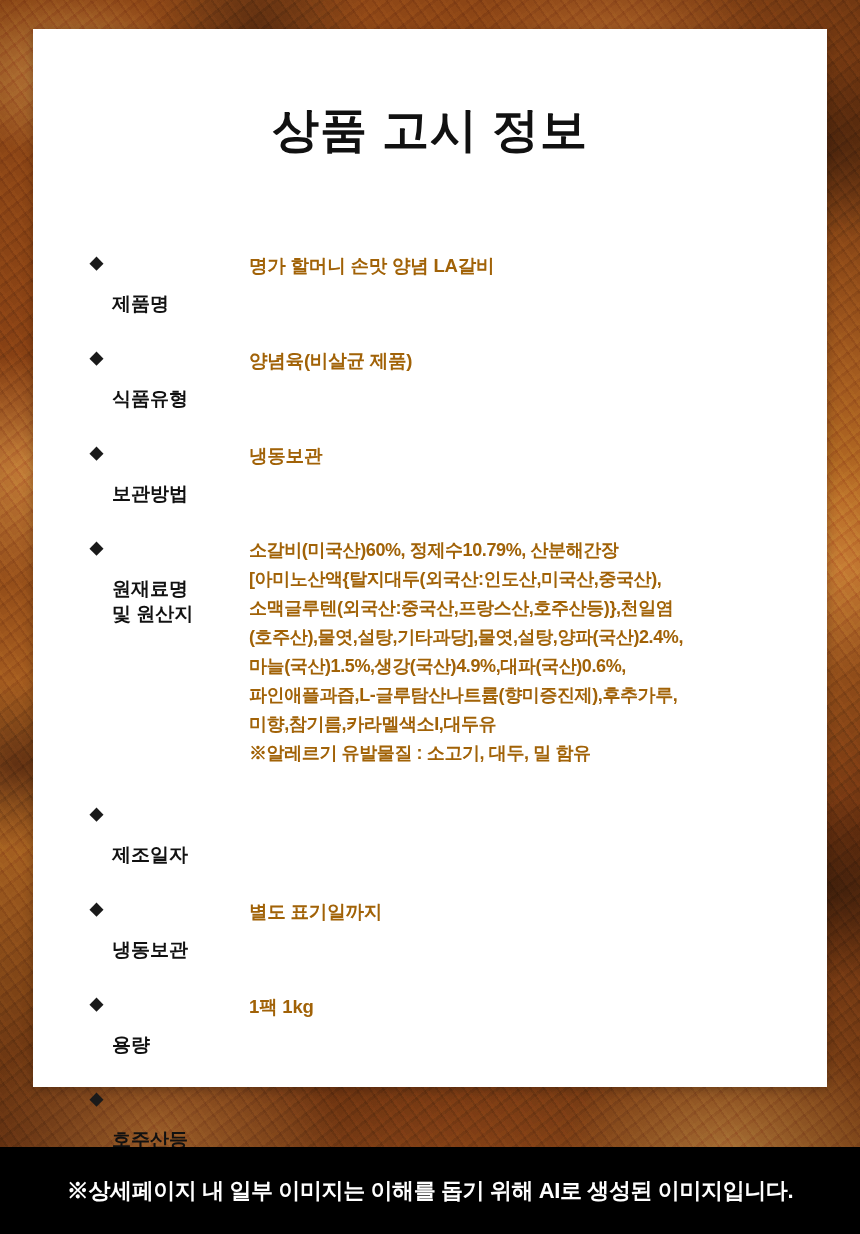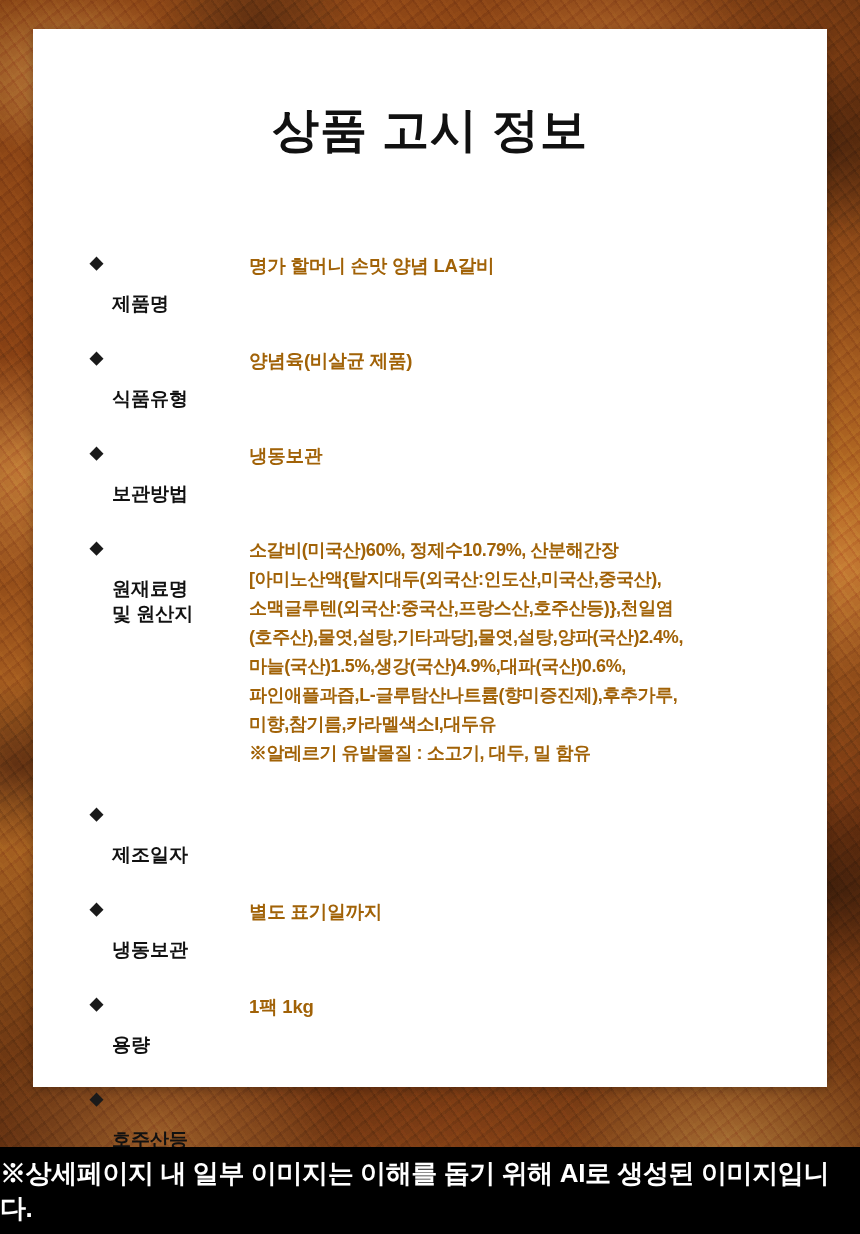--- a/index.html
+++ b/index.html
@@ -124,21 +124,21 @@
     bottom: 0;
     width: 860px;
     height: 87px;
     background: #000000;
     display: flex;
     align-items: center;
     justify-content: center;
   }
   .disclaimer span {
     color: #ffffff;
-    font-size: 26px;
+    font-size: 22px;
     font-weight: 700;
     letter-spacing: -0.4px;
   }
 </style>
 </head>
 <body>
 
 <div class="bg-photo">
   <div class="bg-grain"></div>
   <div class="bg-dark-edges"></div>

